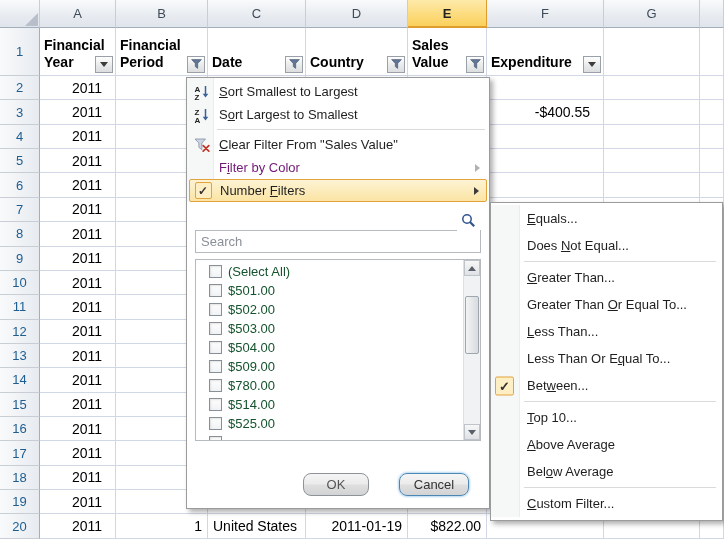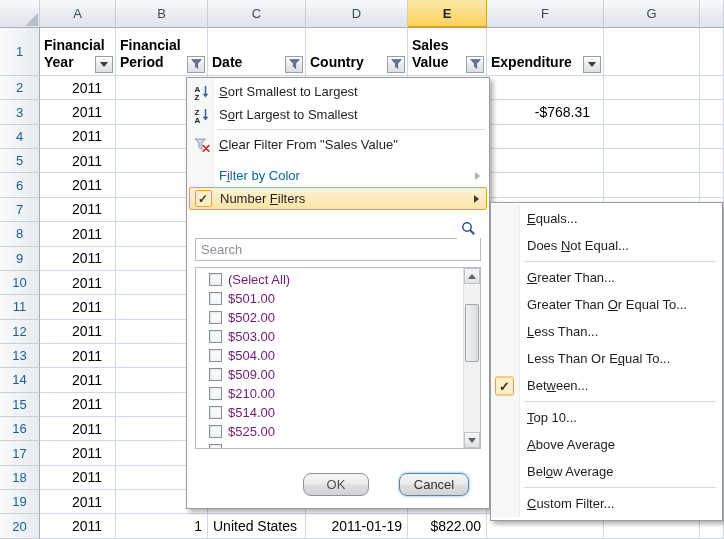--- a/index.html
+++ b/index.html
@@ -45,21 +45,21 @@
   #filter-menu { position:absolute; left:186px; top:77px; width:304px; height:432px;
                  background:#fff; border:1px solid #9b9b9b; box-shadow:3px 3px 5px rgba(0,0,0,0.32);
                  z-index:10; }
   #menu-items { position:relative; padding-top:2px; }
   #menu-items::before { content:""; position:absolute; left:0; top:0; bottom:0; width:26px;
                  background:#f6f7f7; border-right:1px solid #ececec; }
   .mi { position:relative; height:23px; display:flex; align-items:center; margin:0 2px;
         padding-left:1px; font-size:13px; color:#1f1f1f; }
   .mi .ico { width:24px; flex:0 0 24px; display:flex; align-items:center; justify-content:center; }
   .mi .lbl { margin-left:5px; white-space:nowrap; }
-  .mi.disabled { color:#0369a1;margin-top:8px; }
+  .mi.disabled { color:#701a75; }
   .mi .sub-arrow { margin-left:auto; margin-right:7px; width:0; height:0;
         border-left:5px solid #3c3c3c; border-top:4px solid transparent; border-bottom:4px solid transparent; }
   .mi.disabled .sub-arrow { border-left-color:#b2b2b2; }
   .mi.hl { background:linear-gradient(var(--hl-bg),#fbe4a4); border:1px solid var(--hl-border);
            border-radius:2px; }
   .check-box { width:17px; height:17px; border:1px solid var(--chk-border); background:var(--chk-bg);
            display:flex; align-items:center; justify-content:center; font-size:12px; font-weight:bold;
            color:#333; border-radius:2px; }
   .sep { border-top:1px solid #d9dadb; margin:3px 4px 3px 30px; }
   u { text-decoration:underline; }
@@ -67,21 +67,21 @@
   .search-row { margin:7px 8px 0; position:relative; }
   #search-input { width:100%; height:23px; border:1px solid #b5bac1; font-size:13px;
                   padding:0 26px 0 5px; color:#444; font-family:inherit; outline:none;margin-top:21px; }
   #search-input::placeholder { color:#8a8f96; }
   .search-icon { position:absolute; right:1px; top:1px; width:23px; height:21px;
                  display:flex; align-items:center; justify-content:center; background:#fff; }
 
   #value-list { margin:6px 8px 0; height:182px; border:1px solid #b5bac1; position:relative;
                 overflow:hidden; background:#fff; }
   #value-rows { position:absolute; left:0; top:2px; right:17px; }
-  .vrow { height:19px; display:flex; align-items:center; padding-left:13px; font-size:13px; color:#701a75; }
+  .vrow { height:19px; display:flex; align-items:center; padding-left:13px; font-size:13px; color:#14532d; }
   .vrow .cb { width:13px; height:13px; flex:0 0 13px; border:1px solid #898f97;
               background:linear-gradient(#fdfdfd,#f0f3f5); margin-right:6px;
               box-shadow:inset 1px 1px 2px rgba(0,0,0,0.10); }
   .vscroll { position:absolute; right:0; top:0; bottom:0; width:17px; background:#f1f2f4;
              border-left:1px solid #dfe0e2; }
   .sb-btn { position:absolute; left:0; right:0; height:16px;
             background:linear-gradient(#f7f7f7,#dfe2e5); border:1px solid #bfc4ca;
             display:flex; align-items:center; justify-content:center; }
   .sb-btn.up { top:0; } .sb-btn.down { bottom:0; }
   .tri-up-s { width:0; height:0; border-left:4px solid transparent; border-right:4px solid transparent;
@@ -182,21 +182,21 @@
       <div class="cell right col-e"></div>
       <div class="cell right col-f"></div>
       <div class="cell left col-g"></div>
       <div class="cell left col-h"></div>
       <div class="rcell">3</div>
       <div class="cell right col-a">2011</div>
       <div class="cell right col-b"></div>
       <div class="cell left col-c"></div>
       <div class="cell right col-d"></div>
       <div class="cell right col-e"></div>
-      <div class="cell right col-f">-$768.31</div>
+      <div class="cell right col-f">-$400.55</div>
       <div class="cell left col-g"></div>
       <div class="cell left col-h"></div>
       <div class="rcell">4</div>
       <div class="cell right col-a">2011</div>
       <div class="cell right col-b"></div>
       <div class="cell left col-c"></div>
       <div class="cell right col-d"></div>
       <div class="cell right col-e"></div>
       <div class="cell right col-f"></div>
       <div class="cell left col-g"></div>
@@ -424,21 +424,21 @@
           <div class="vrow">
             <span class="cb"></span>
             <span class="vlbl">$504.00</span>
           </div>
           <div class="vrow">
             <span class="cb"></span>
             <span class="vlbl">$509.00</span>
           </div>
           <div class="vrow">
             <span class="cb"></span>
-            <span class="vlbl">$210.00</span>
+            <span class="vlbl">$780.00</span>
           </div>
           <div class="vrow">
             <span class="cb"></span>
             <span class="vlbl">$514.00</span>
           </div>
           <div class="vrow">
             <span class="cb"></span>
             <span class="vlbl">$525.00</span>
           </div>
           <div class="vrow">

